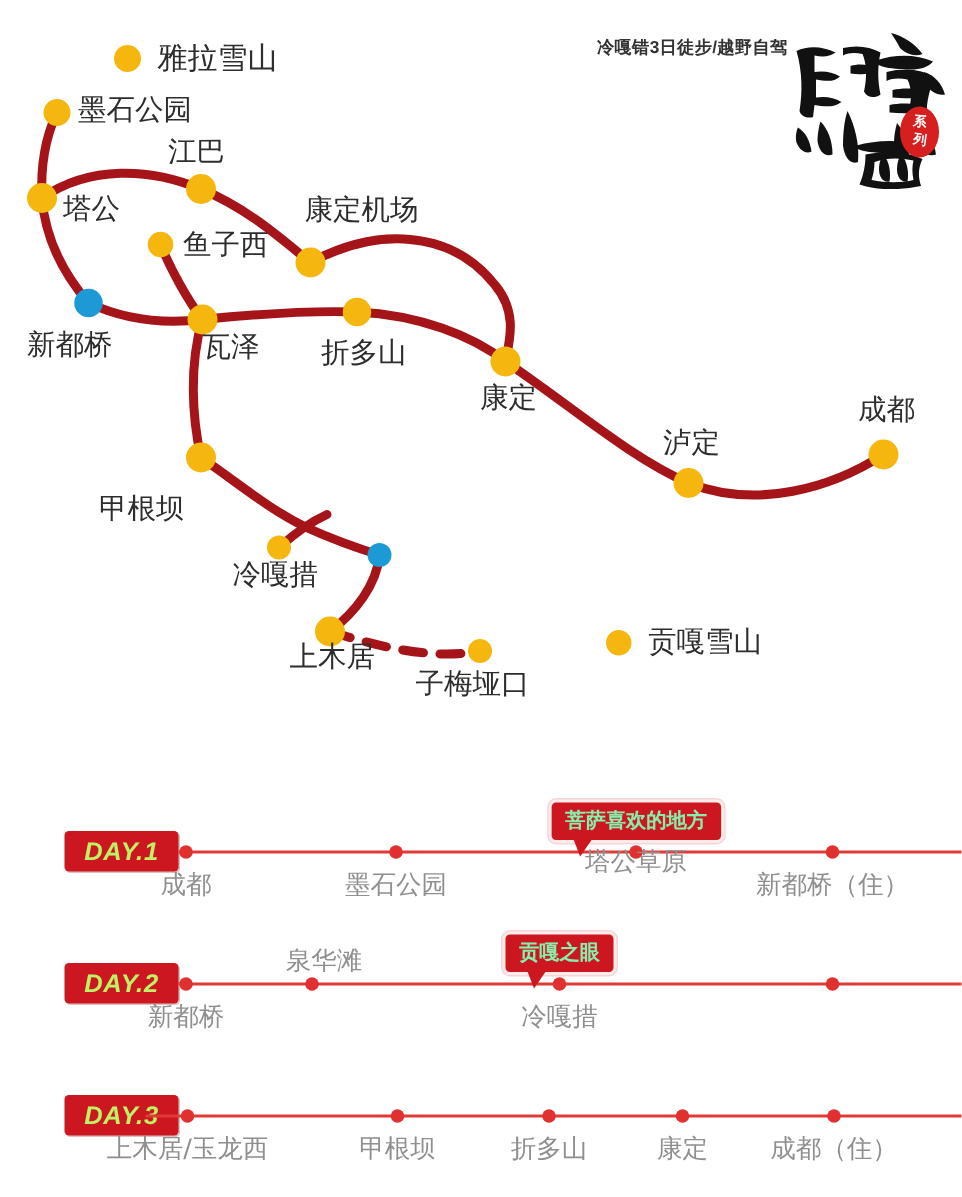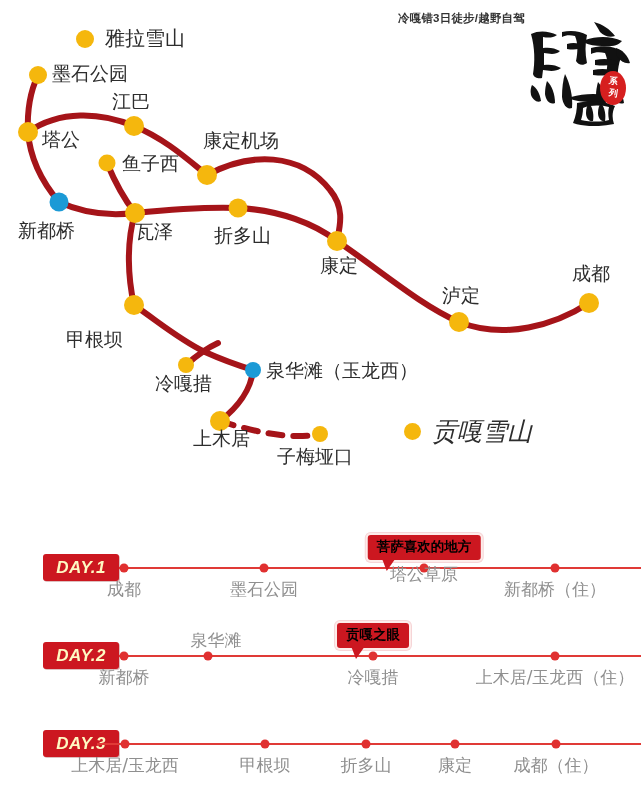--- a/index.html
+++ b/index.html
@@ -11,21 +11,21 @@
     color:#3b3b3b;
     overflow:hidden;
     position:relative;
   }
   .page{position:relative;width:641px;height:798px;}
 
   
   .header-text{
     position:absolute;
     right:116px;
-    top:8px;
+    top:22px;
     font-size:11.5px;
     font-weight:bold;
     color:#333333;
     line-height:1.9;
     letter-spacing:.2px;
     white-space:nowrap;
   }
   .header-text div{white-space:nowrap;}
 
   .logo{
@@ -49,21 +49,21 @@
     flex:0 0 auto;
   }
   .legend .lbl{
     font-size:20px;
     color:#2d2d2d;
     font-family:"DejaVu Sans","Liberation Sans",sans-serif;
   }
   #legend-yala{left:76px;top:25px;}
   #legend-gongga{left:404px;top:415px;}
   #legend-gongga .dot{width:17px;height:17px;}
-  #legend-gongga .lbl{font-size:25px;font-style:italic;}
+  #legend-gongga .lbl{font-size:19px;}
 
   
   .map{position:absolute;left:0;top:0;width:641px;height:500px;}
   .map svg{position:absolute;left:0;top:0;}
   .map-label{
     position:absolute;
     font-size:19px;
     color:#2d2d2d;
     white-space:nowrap;
     font-family:"DejaVu Sans","Liberation Sans",sans-serif;
@@ -71,21 +71,21 @@
   }
 
   
   .day-block{position:absolute;left:0;width:641px;height:88px;}
   .day-badge{
     position:absolute;
     left:43px;
     width:76px;height:27px;
     background:#cc1720;
     border-radius:3px;
-    color:#fef9c3;
+    color:#bef264;
     font-style:italic;
     font-weight:bold;
     font-size:17px;
     letter-spacing:.5px;
     display:flex;align-items:center;justify-content:center;
     box-shadow:1px 1px 0 rgba(120,0,0,.25);
   }
   .timeline{position:absolute;height:88px;left:0;right:0;}
   .tl-line{
     position:absolute;
@@ -107,21 +107,21 @@
     white-space:nowrap;
     font-family:"DejaVu Sans","Liberation Sans",sans-serif;
   }
   .tl-label.above{color:#8f8f8f;}
   .callout{
     position:absolute;
     transform:translateX(-50%);
     background:#cc1720;
     border:2px solid #fdecea;
     border-radius:5px;
-    color:#000000;
+    color:#86efac;
     font-size:13.5px;
     font-weight:bold;
     padding:3px 9px 4px 9px;
     white-space:nowrap;
     font-family:"DejaVu Sans","Liberation Sans",sans-serif;
     box-shadow:0 0 0 1px rgba(204,23,32,.18);
   }
   .callout .tail{
     position:absolute;
     left:14px;
@@ -241,21 +241,20 @@
     <div class="map-label" style="left:122px;top:154px">鱼子西</div>
     <div class="map-label" style="left:18px;top:221px">新都桥</div>
     <div class="map-label" style="left:135px;top:222px">瓦泽</div>
     <div class="map-label" style="left:203px;top:131px">康定机场</div>
     <div class="map-label" style="left:214px;top:226px">折多山</div>
     <div class="map-label" style="left:320px;top:256px">康定</div>
     <div class="map-label" style="left:442px;top:286px">泸定</div>
     <div class="map-label" style="left:572px;top:264px">成都</div>
     <div class="map-label" style="left:66px;top:330px">甲根坝</div>
     <div class="map-label" style="left:155px;top:374px">冷嘎措</div>
-    <div class="map-label" style="left:266px;top:361px">泉华滩（玉龙西）</div>
     <div class="map-label" style="left:193px;top:429px">上木居</div>
     <div class="map-label" style="left:277px;top:447px">子梅垭口</div>
   </div>
 
   <div class="day-block" id="day-1" style="top:524px">
     <div class="day-badge" style="top:30px">DAY.1</div>
     <div class="timeline">
       <div class="tl-line" id="d1line" style="top: 43px; left: 119px; width: 522px;"></div>
       <div class="tl-dot" style="left:124px;top:44px"></div>
       <div class="tl-dot" style="left:264px;top:44px"></div>
@@ -276,21 +275,20 @@
     <div class="day-badge" style="top:30px">DAY.2</div>
     <div class="timeline">
       <div class="tl-line" id="d2line" style="top: 43px; left: 119px; width: 522px;"></div>
       <div class="tl-dot" style="left:124px;top:44px"></div>
       <div class="tl-dot" style="left:208px;top:44px"></div>
       <div class="tl-dot" style="left:373px;top:44px"></div>
       <div class="tl-dot" style="left:555px;top:44px"></div>
       <div class="tl-label" style="left:124px;top:54px">新都桥</div>
       <div class="tl-label above" style="left:216px;top:17px">泉华滩</div>
       <div class="tl-label" style="left:373px;top:54px">冷嘎措</div>
-      <div class="tl-label" style="left:555px;top:54px">上木居/玉龙西（住）</div>
       <div class="callout" style="left:373px;top:9px">
         <span>贡嘎之眼</span>
         <span class="tail"></span>
       </div>
     </div>
   </div>
 
   <div class="day-block" id="day-3" style="top:700px">
     <div class="day-badge" style="top:30px">DAY.3</div>
     <div class="timeline">

